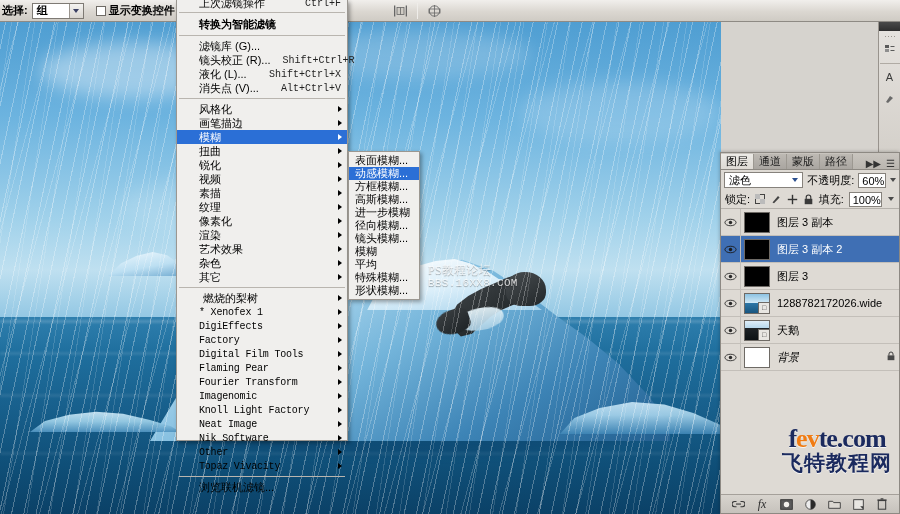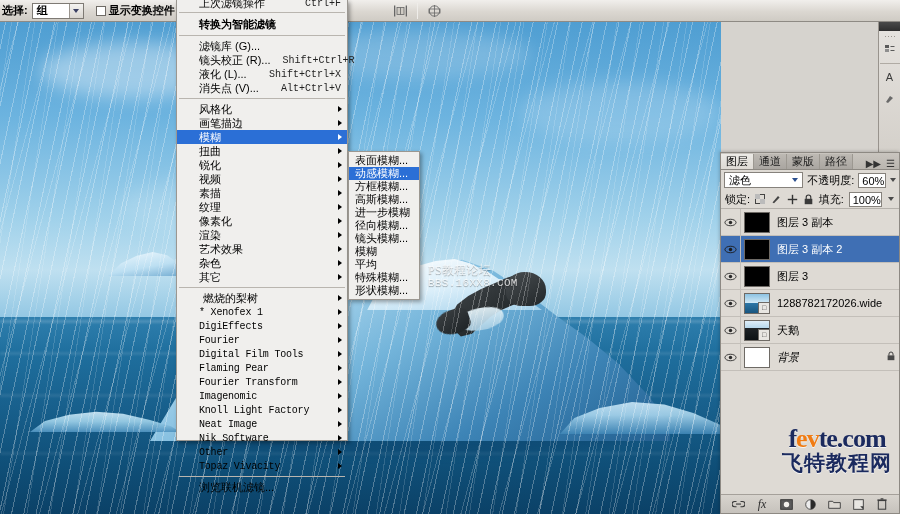--- a/index.html
+++ b/index.html
@@ -526,21 +526,21 @@
       </div>
     <div class="mi en">
         <span>* Xenofex 1</span>
         <i class="arw"></i>
       </div>
     <div class="mi en">
         <span>DigiEffects</span>
         <i class="arw"></i>
       </div>
     <div class="mi en">
-        <span>Fourier</span>
+        <span>Factory</span>
         <i class="arw"></i>
       </div>
     <div class="mi en">
         <span>Digital Film Tools</span>
         <i class="arw"></i>
       </div>
     <div class="mi en">
         <span>Flaming Pear</span>
         <i class="arw"></i>
       </div>

